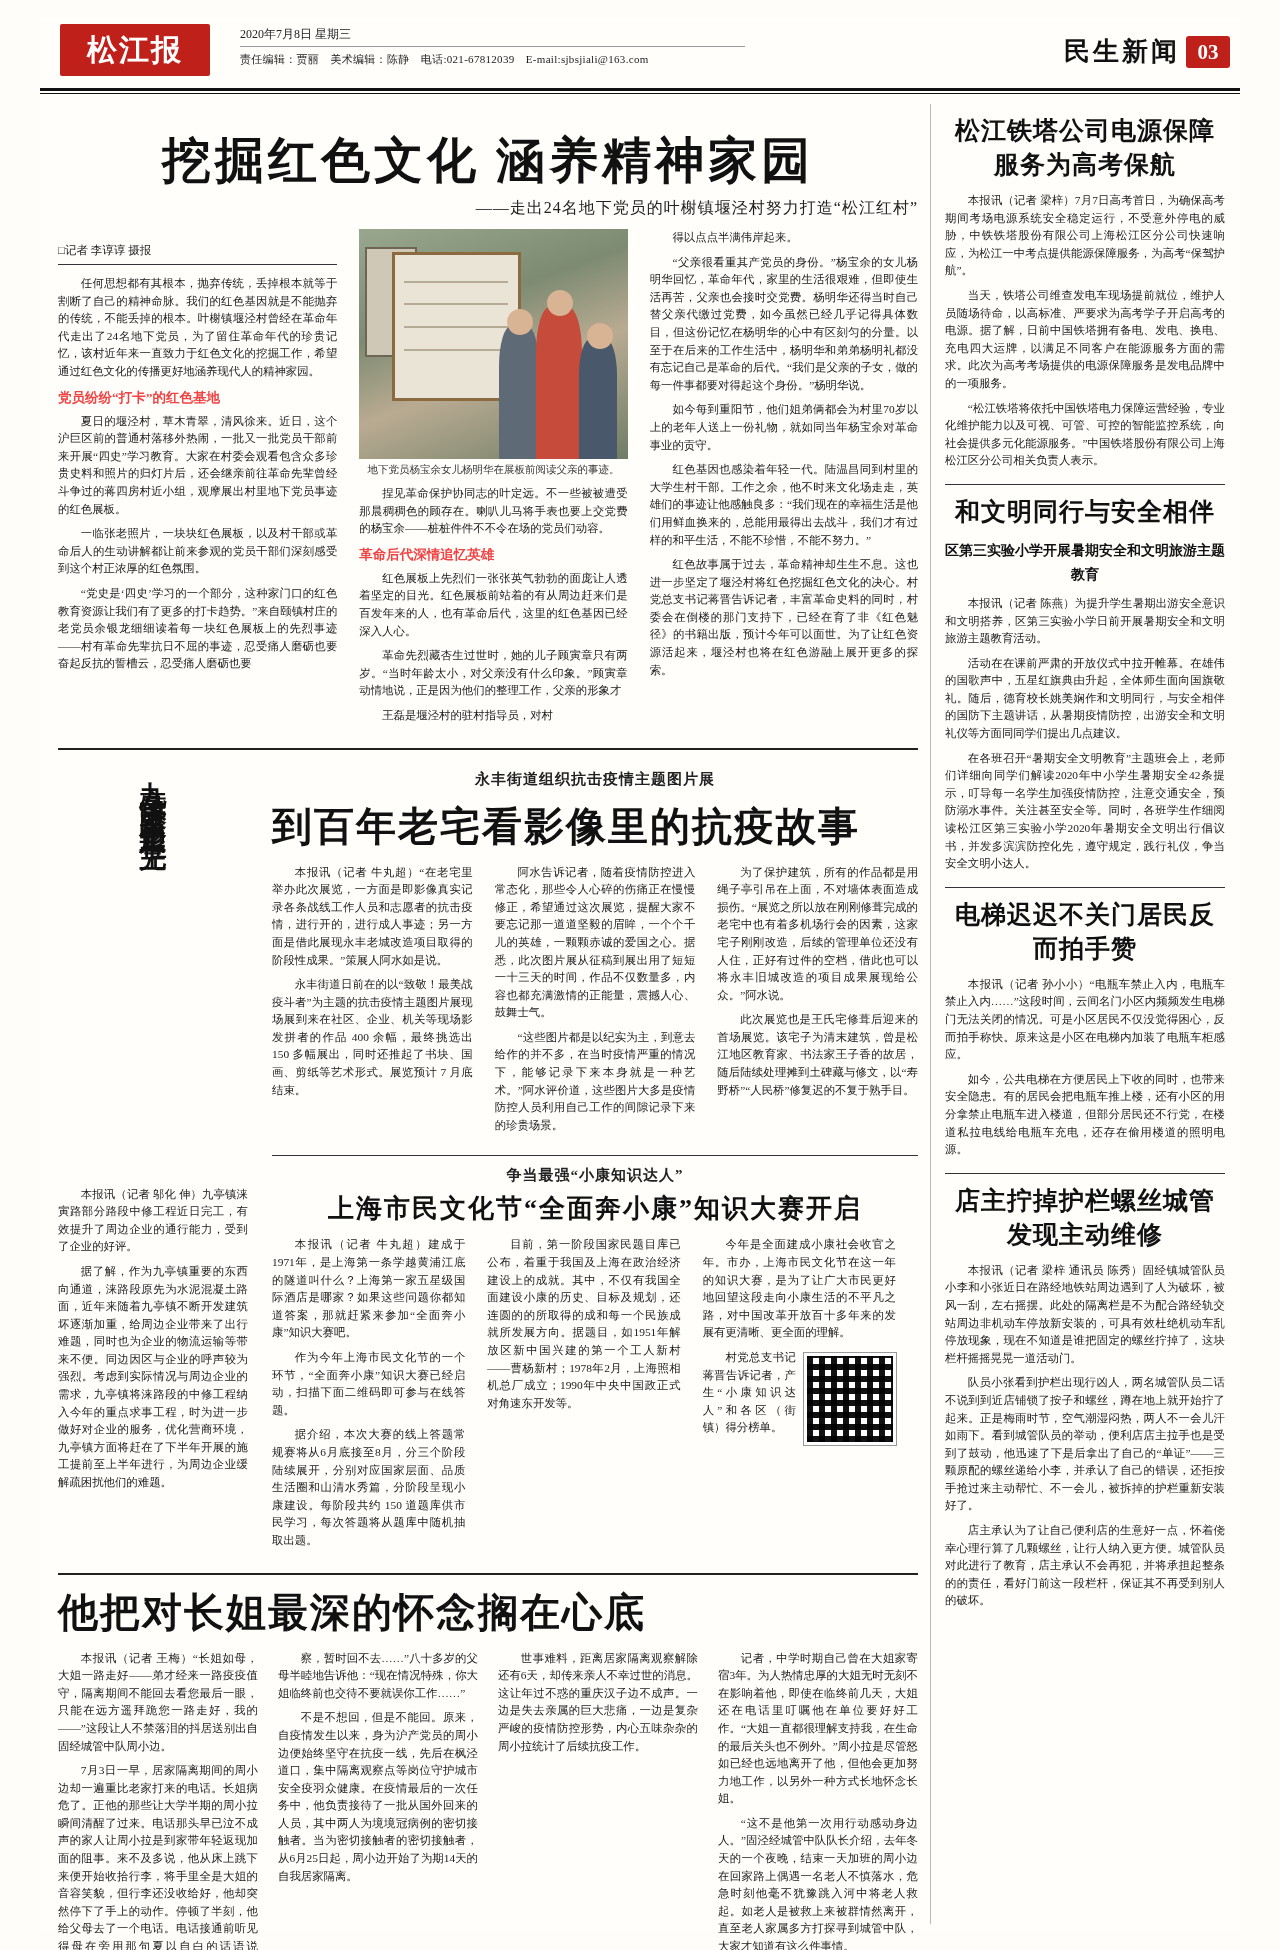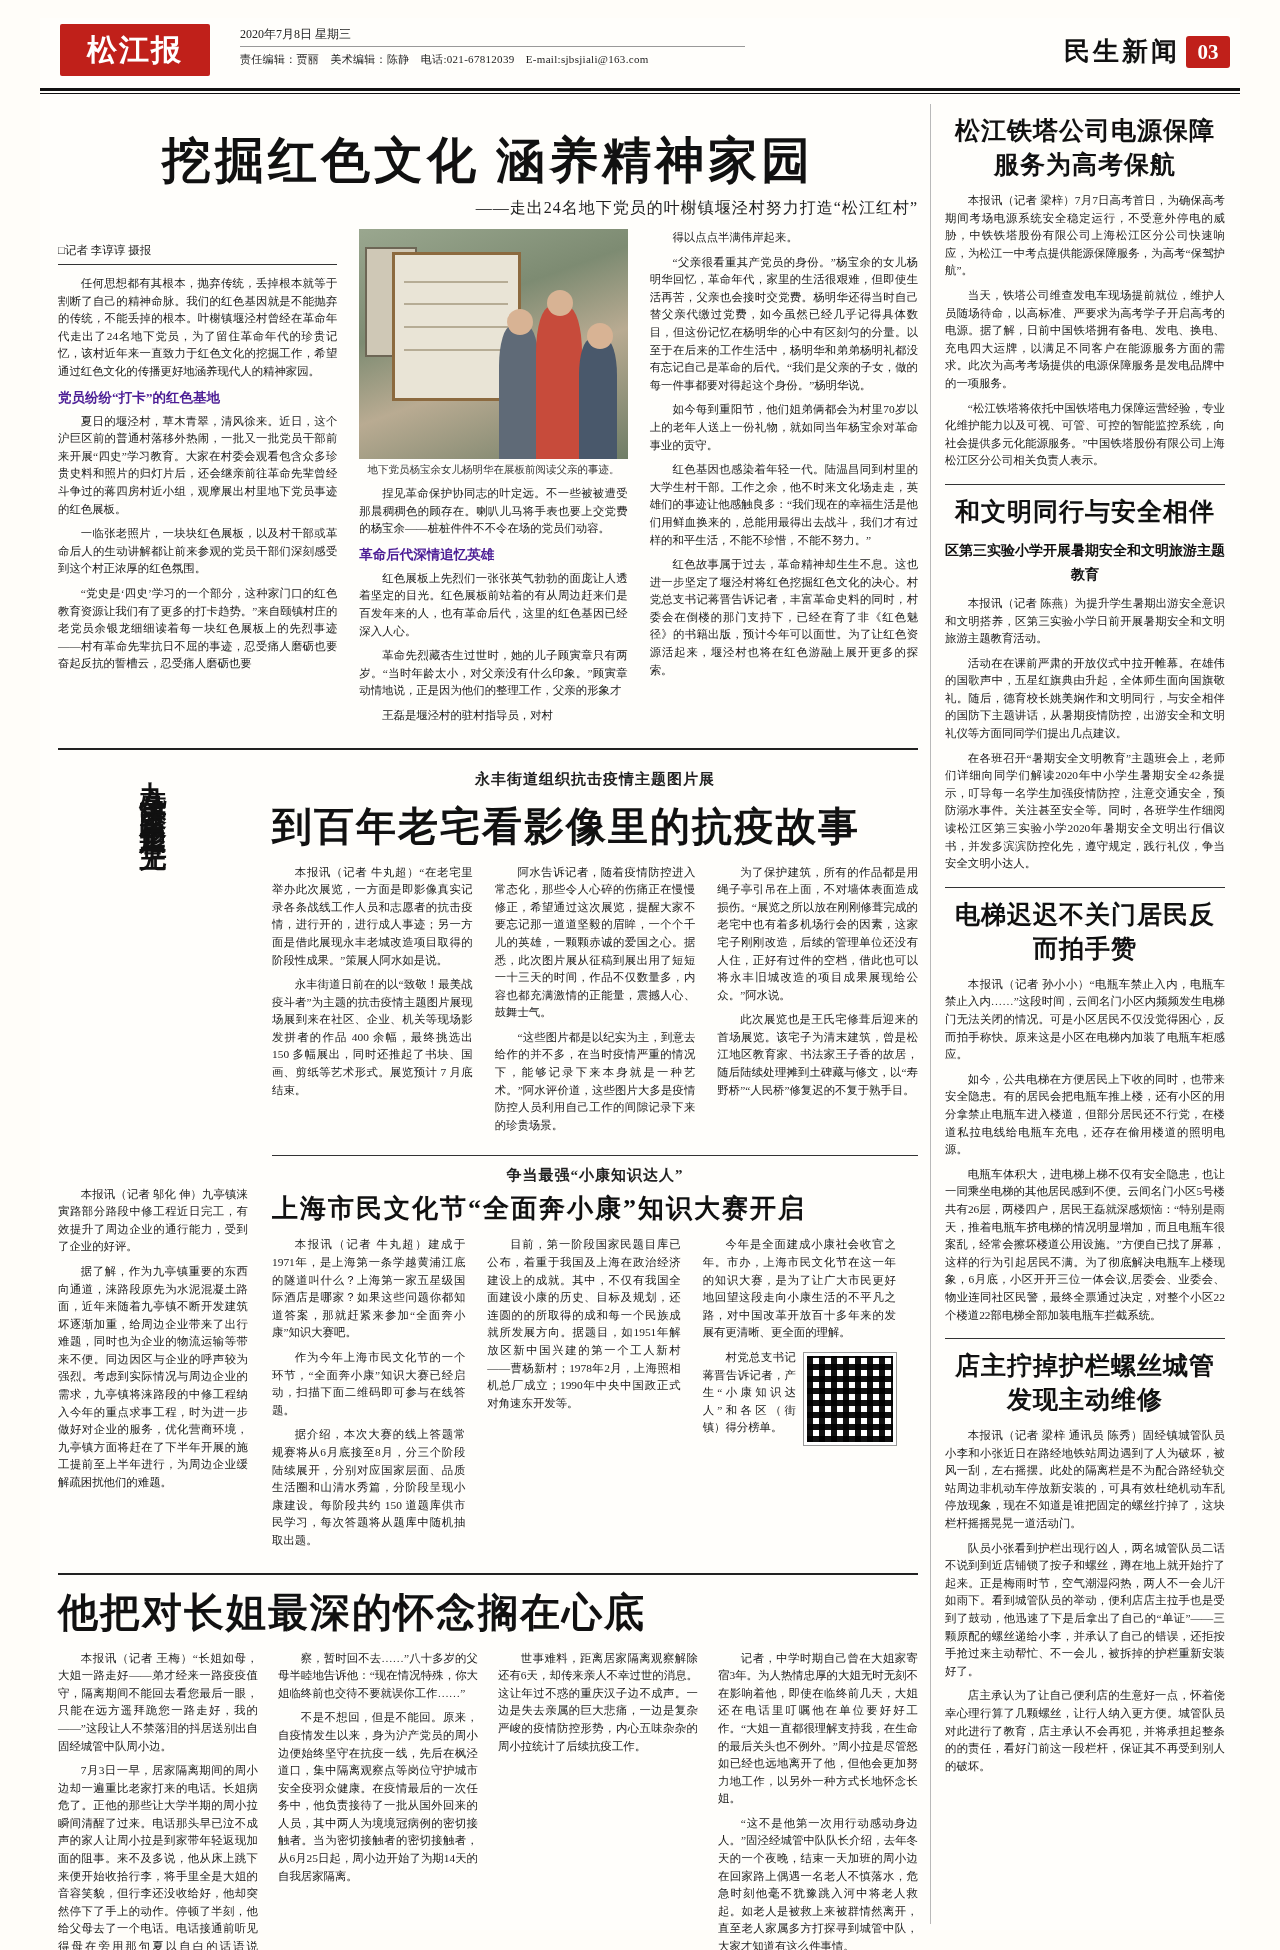--- a/index.html
+++ b/index.html
@@ -23,42 +23,42 @@
 
   .col-left{position:absolute;left:18px;top:0;width:860px;}
   .col-right{position:absolute;left:905px;top:0;width:280px;}
 
   h1.headline{font-size:49px;font-weight:bold;letter-spacing:4px;text-align:center;margin:24px 0 4px 0;color:#111;}
   .subhead{font-size:16px;text-align:right;color:#222;margin:0 0 6px 0;letter-spacing:1px;}
   .byline{font-size:11.5px;color:#222;margin:14px 0 6px 0;}
   .hr-thin{border-top:1px solid #333;margin:6px 0 10px 0;}
 
   p.t{font-size:11.4px;line-height:17.6px;text-align:justify;margin:0 0 7px 0;text-indent:2em;color:#1a1a1a;}
-  .sub-h{font-size:13.5px;font-weight:bold;margin:8px 0 6px 0;color:#4c1d95;}
+  .sub-h{font-size:13.5px;font-weight:bold;margin:8px 0 6px 0;color:#ef4444;}
   .caption{font-size:10.5px;color:#333;text-align:center;margin:4px 0 8px 0;}
 
   .photo{width:100%;height:230px;background:linear-gradient(160deg,#9aa78f 0%,#7d8b72 35%,#b9ab92 60%,#6f7d66 100%);position:relative;overflow:hidden;}
   .photo .board{position:absolute;left:12%;top:10%;width:46%;height:62%;background:#e9e4d6;border:3px solid #8c6a3f;}
   .photo .board .ln{position:absolute;left:8%;right:8%;height:2px;background:#b6ac95;}
   .photo .portrait{position:absolute;left:2%;top:8%;width:18%;height:46%;background:#cfc8b6;border:2px solid #6d6655;}
   .photo .p1{position:absolute;left:52%;bottom:0;width:15%;height:58%;background:#5f6a77;border-radius:30% 30% 0 0;}
   .photo .p2{position:absolute;left:66%;bottom:0;width:17%;height:66%;background:#c74b3b;border-radius:30% 30% 0 0;}
   .photo .p3{position:absolute;left:82%;bottom:0;width:14%;height:52%;background:#49586b;border-radius:30% 30% 0 0;}
   .photo .head{position:absolute;width:26px;height:26px;border-radius:50%;background:#d8b394;}
 
   .three{display:flex;gap:22px;}
   .three .c{flex:1;}
   .two{display:flex;gap:22px;}
   .two .c{flex:1;}
   .four{display:flex;gap:20px;}
   .four .c{flex:1;}
 
   h2.art{font-size:40px;font-weight:bold;text-align:left;letter-spacing:2px;margin:10px 0 10px 0;color:#111;}
   h3.kicker{font-size:15px;text-align:center;color:#222;margin:10px 0 2px 0;letter-spacing:1px;}
-  h2.art-sm{font-size:26px;font-weight:bold;letter-spacing:2px;margin:6px 0 10px 0;color:#111;}
+  h2.art-sm{font-size:26px;font-weight:bold;text-align:center;letter-spacing:2px;margin:6px 0 10px 0;color:#111;}
 
   
   .r-title{font-size:25px;font-weight:bold;text-align:center;line-height:34px;letter-spacing:1px;margin:10px 0 10px 0;color:#111;}
   .r-sub{font-size:14px;font-weight:bold;text-align:center;line-height:24px;margin:2px 0 8px 0;color:#111;}
   .r-div{border-top:1px solid #333;margin:14px 0 10px 0;}
 
   
   .vtitle{writing-mode:vertical-rl;text-orientation:upright;font-size:27px;font-weight:bold;letter-spacing:6px;line-height:40px;height:420px;margin:0 auto;color:#111;}
 
   .qr{width:86px;height:86px;background:
@@ -232,21 +232,20 @@
           <p class="t">活动在在课前严肃的开放仪式中拉开帷幕。在雄伟的国歌声中，五星红旗典由升起，全体师生面向国旗敬礼。随后，德育校长姚美娴作和文明同行，与安全相伴的国防下主题讲话，从暑期疫情防控，出游安全和文明礼仪等方面同同学们提出几点建议。</p>
           <p class="t">在各班召开“暑期安全文明教育”主题班会上，老师们详细向同学们解读2020年中小学生暑期安全42条提示，叮导每一名学生加强疫情防控，注意交通安全，预防溺水事件。关注甚至安全等。同时，各班学生作细阅读松江区第三实验小学2020年暑期安全文明出行倡议书，并发多滨滨防控化先，遵守规定，践行礼仪，争当安全文明小达人。</p>
         </div>
 
         <div class="r-div"></div>
 
         <div>
           <div class="r-title">电梯迟迟不关门居民反而拍手赞</div>
           <p class="t">本报讯（记者 孙小小）“电瓶车禁止入内，电瓶车禁止入内……”这段时间，云间名门小区内频频发生电梯门无法关闭的情况。可是小区居民不仅没觉得困心，反而拍手称快。原来这是小区在电梯内加装了电瓶车柜感应。</p>
           <p class="t">如今，公共电梯在方便居民上下收的同时，也带来安全隐患。有的居民会把电瓶车推上楼，还有小区的用分拿禁止电瓶车进入楼道，但部分居民还不行党，在楼道私拉电线给电瓶车充电，还存在偷用楼道的照明电源。</p>
-          <p class="t">电瓶车体积大，进电梯上梯不仅有安全隐患，也让一同乘坐电梯的其他居民感到不便。云间名门小区5号楼共有26层，两楼四户，居民王磊就深感烦恼：“特别是雨天，推着电瓶车挤电梯的情况明显增加，而且电瓶车很案乱，经常会擦坏楼道公用设施。”方便自已找了屏幕，这样的行为引起居民不满。为了彻底解决电瓶车上楼现象，6月底，小区开开三位一体会议,居委会、业委会、物业连同社区民警，最终全票通过决定，对整个小区22个楼道22部电梯全部加装电瓶车拦截系统。</p>
         </div>
 
         <div class="r-div"></div>
 
         <div>
           <div class="r-title">店主拧掉护栏螺丝城管发现主动维修</div>
           <p class="t">本报讯（记者 梁梓 通讯员 陈秀）固经镇城管队员小李和小张近日在路经地铁站周边遇到了人为破坏，被风一刮，左右摇摆。此处的隔离栏是不为配合路经轨交站周边非机动车停放新安装的，可具有效杜绝机动车乱停放现象，现在不知道是谁把固定的螺丝拧掉了，这块栏杆摇摇晃晃一道活动门。</p>
           <p class="t">队员小张看到护栏出现行凶人，两名城管队员二话不说到到近店铺锁了按子和螺丝，蹲在地上就开始拧了起来。正是梅雨时节，空气潮湿闷热，两人不一会儿汗如雨下。看到城管队员的举动，便利店店主拉手也是受到了鼓动，他迅速了下是后拿出了自己的“单证”——三颗原配的螺丝递给小李，并承认了自己的错误，还拒按手抢过来主动帮忙、不一会儿，被拆掉的护栏重新安装好了。</p>
           <p class="t">店主承认为了让自己便利店的生意好一点，怀着侥幸心理行算了几颗螺丝，让行人纳入更方便。城管队员对此进行了教育，店主承认不会再犯，并将承担起整条的的责任，看好门前这一段栏杆，保证其不再受到别人的破坏。</p>
         </div>

